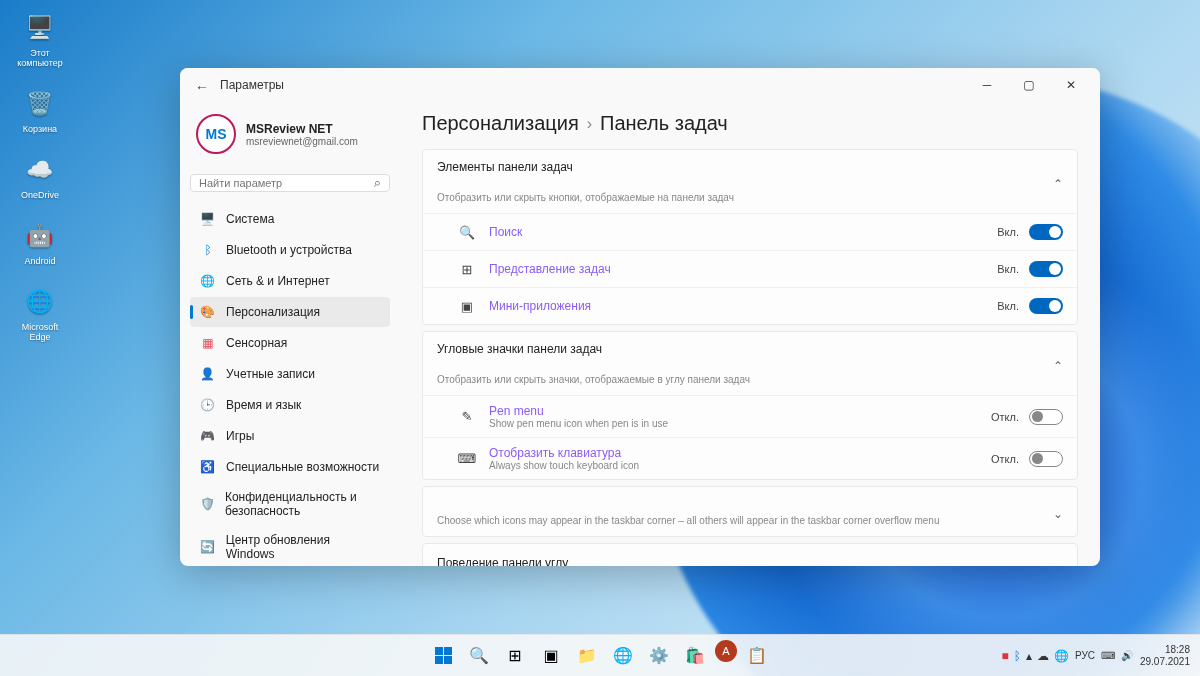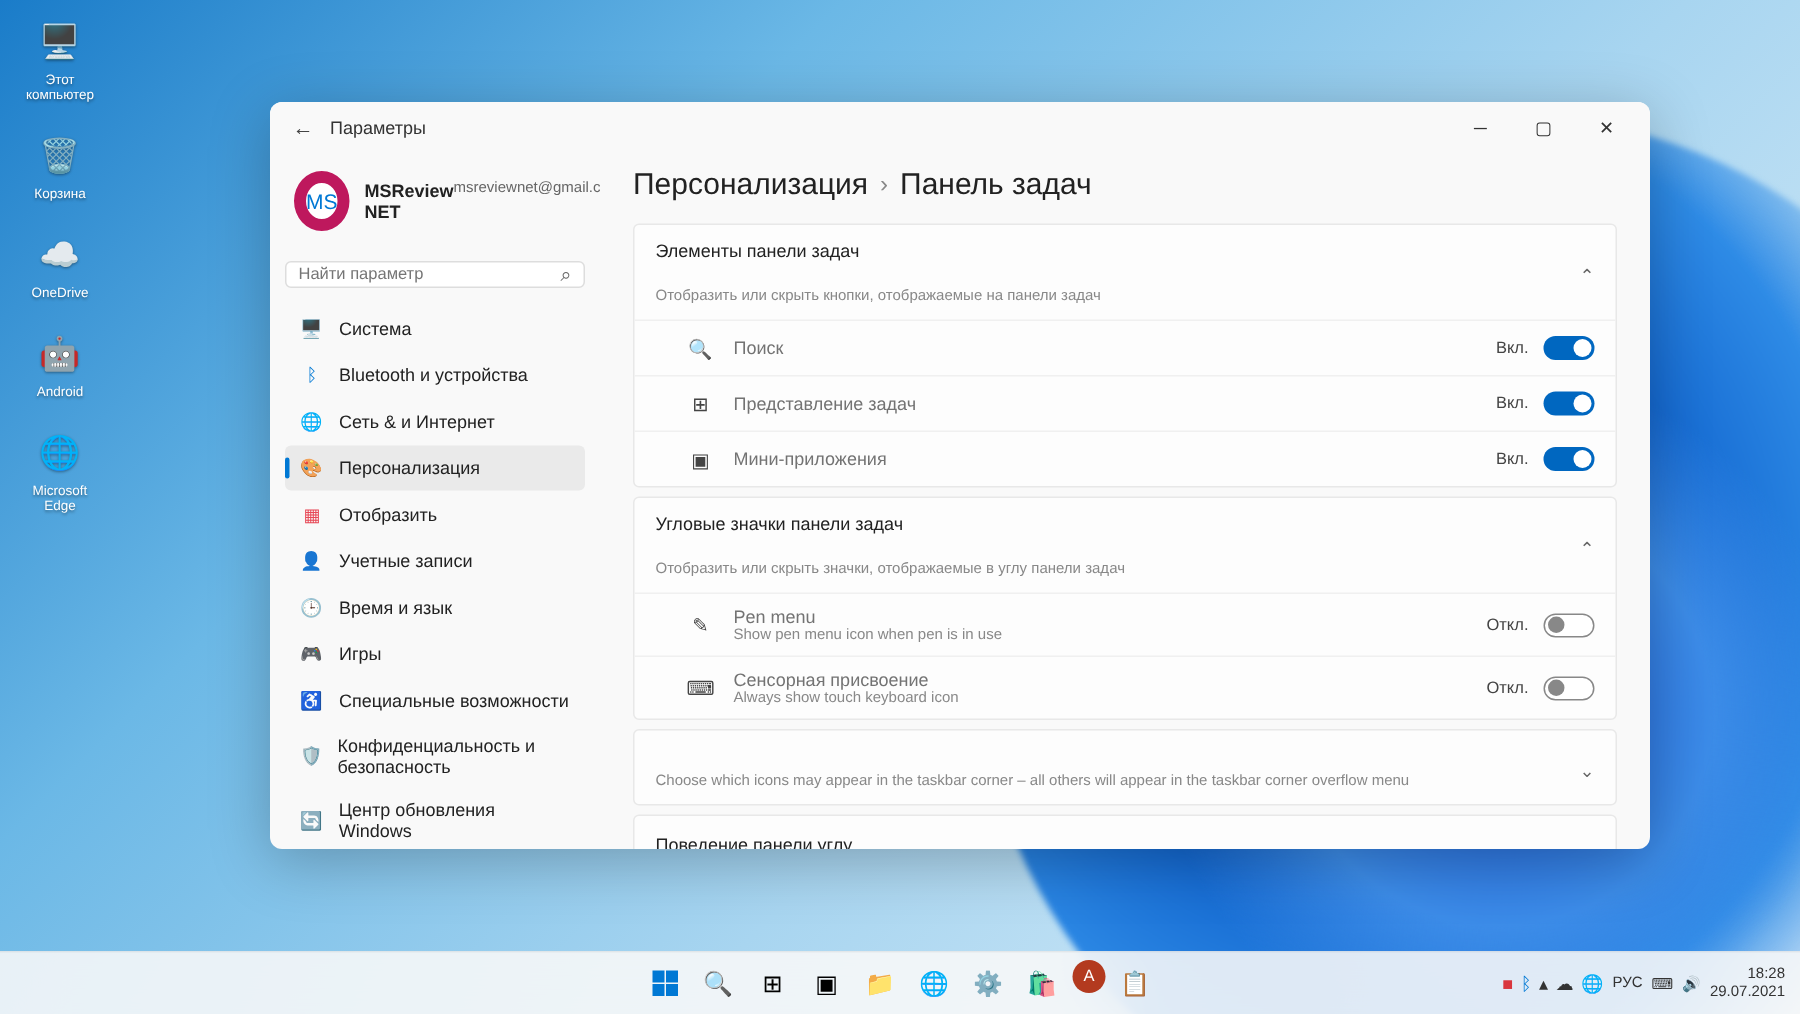--- a/index.html
+++ b/index.html
@@ -11,22 +11,22 @@
 .di-icon{width:36px;height:36px;display:flex;align-items:center;justify-content:center;font-size:22px;margin-bottom:2px}
 .window{position:absolute;left:180px;top:68px;width:920px;height:498px;background:#f9f9f9;border-radius:8px;box-shadow:0 8px 40px rgba(0,0,0,.25);display:flex;flex-direction:column;overflow:hidden}
 .titlebar{height:34px;display:flex;align-items:center;padding:0 8px;background:#f9f9f9}
 .titlebar .back{width:28px;height:28px;display:flex;align-items:center;justify-content:center;border-radius:4px;cursor:pointer;font-size:14px;color:#444}
 .titlebar .title{font-size:12px;color:#333;margin-left:4px}
 .winctrl{margin-left:auto;display:flex}
 .winctrl div{width:42px;height:28px;display:flex;align-items:center;justify-content:center;cursor:pointer;font-size:12px;color:#333}
 .body{flex:1;display:flex;overflow:hidden}
 .sidebar{width:220px;padding:6px 10px 10px 10px;display:flex;flex-direction:column;overflow:hidden}
 .profile{display:flex;align-items:center;gap:10px;padding:6px}
-.avatar{width:40px;height:40px;border-radius:50%;background:#fff;border:8px solid #be185d;display:flex;align-items:center;justify-content:center;color:#0078d4;font-weight:400;font-size:14px}
-.profile .txt{display:flex;}
+.avatar{width:40px;height:40px;border-radius:50%;background:#fff;border:2px solid #be185d;display:flex;align-items:center;justify-content:center;color:#0078d4;font-weight:700;font-size:14px}
+.profile .txt{display:flex;flex-direction:column}
 .profile .name{font-size:12px;font-weight:600;color:#222}
 .profile .mail{font-size:10px;color:#666}
 .searchbox{margin-top:14px;height:30px;background:#fff;border:1px solid #ddd;border-radius:4px;display:flex;align-items:center;padding:0 8px}
 .searchbox input{flex:1;border:none;outline:none;font-size:11px;color:#555;background:transparent}
 .searchbox .sicon{color:#666;font-size:13px}
 .nav{margin-top:12px;display:flex;flex-direction:column;gap:1px}
 .nav-item{display:flex;align-items:center;gap:10px;padding:7px 10px;border-radius:4px;cursor:pointer;font-size:12px;color:#222;position:relative}
 .nav-item.active{background:#eaeaea}
 .nav-item.active::before{content:"";position:absolute;left:0;top:8px;bottom:8px;width:3px;background:#0078d4;border-radius:2px}
 .nav-item .nicon{width:16px;height:16px;display:flex;align-items:center;justify-content:center;font-size:12px}
@@ -37,21 +37,21 @@
 .breadcrumb .cur{font-weight:400}
 .section{background:#fdfdfd;border:1px solid #e8e8e8;border-radius:4px;margin-bottom:6px}
 .section-hdr{padding:10px 14px;display:flex;align-items:center;cursor:pointer}
 .section-hdr .st{flex:1}
 .section-hdr .stitle{font-size:12px;color:#222}
 .section-hdr .sdesc{font-size:10px;color:#888;margin-top:18px}
 .section-hdr .chev{color:#666;font-size:12px;padding-top:4px}
 .row{display:flex;align-items:center;padding:8px 14px 8px 34px;border-top:1px solid #f0f0f0}
 .row .ricon{width:20px;height:20px;display:flex;align-items:center;justify-content:center;margin-right:12px;color:#444;font-size:13px}
 .row .rtxt{flex:1}
-.row .rlabel{font-size:12px;color:#737373}
+.row .rlabel{font-size:12px;color:#8b5cf6}
 .row .rsub{font-size:10px;color:#888}
 .row .rstate{font-size:11px;color:#444;margin-right:10px}
 .toggle{width:34px;height:16px;border-radius:10px;position:relative;cursor:pointer}
 .toggle.on{background:#0067c0}
 .toggle.on::after{content:"";position:absolute;right:2px;top:2px;width:12px;height:12px;background:#fff;border-radius:50%}
 .toggle.off{background:#fff;border:1px solid #888}
 .toggle.off::after{content:"";position:absolute;left:2px;top:1px;width:11px;height:11px;background:#888;border-radius:50%}
 .taskbar{position:absolute;bottom:0;left:0;right:0;height:42px;background:rgba(248,248,248,.88);backdrop-filter:blur(20px);display:flex;align-items:center;border-top:1px solid rgba(0,0,0,.06)}
 .tb-center{position:absolute;left:50%;transform:translateX(-50%);display:flex;gap:4px}
 .tb-ico{width:32px;height:32px;display:flex;align-items:center;justify-content:center;border-radius:4px;cursor:pointer;font-size:16px}
@@ -125,21 +125,21 @@
           <div class="nav-item">
             <span class="nicon" style="color:#0078d4">🌐</span>
             <span>Сеть &amp; и Интернет</span>
           </div>
           <div class="nav-item active">
             <span class="nicon" style="color:#d98f00">🎨</span>
             <span>Персонализация</span>
           </div>
           <div class="nav-item">
             <span class="nicon" style="color:#e74856">▦</span>
-            <span>Отобразить</span>
+            <span>Сенсорная</span>
           </div>
           <div class="nav-item">
             <span class="nicon" style="color:#0078d4">👤</span>
             <span>Учетные записи</span>
           </div>
           <div class="nav-item">
             <span class="nicon" style="color:#666">🕒</span>
             <span>Время и язык</span>
           </div>
           <div class="nav-item">
@@ -213,21 +213,21 @@
       <div class="rtxt">
                 <div class="rlabel">Pen menu</div>
                 <div class="rsub">Show pen menu icon when pen is in use</div>
               </div>
       <div class="rstate">Откл.</div>
       <div class="toggle off"></div>
     </div>
             <div class="row">
       <div class="ricon">⌨</div>
       <div class="rtxt">
-                <div class="rlabel">Сенсорная присвоение</div>
+                <div class="rlabel">Отобразить клавиатура</div>
                 <div class="rsub">Always show touch keyboard icon</div>
               </div>
       <div class="rstate">Откл.</div>
       <div class="toggle off"></div>
     </div>
           </div>
           <div class="section">
             <div class="section-hdr">
     <div class="st">
                 <div class="sdesc">Choose which icons may appear in the taskbar corner – all others will appear in the taskbar corner overflow menu</div>

